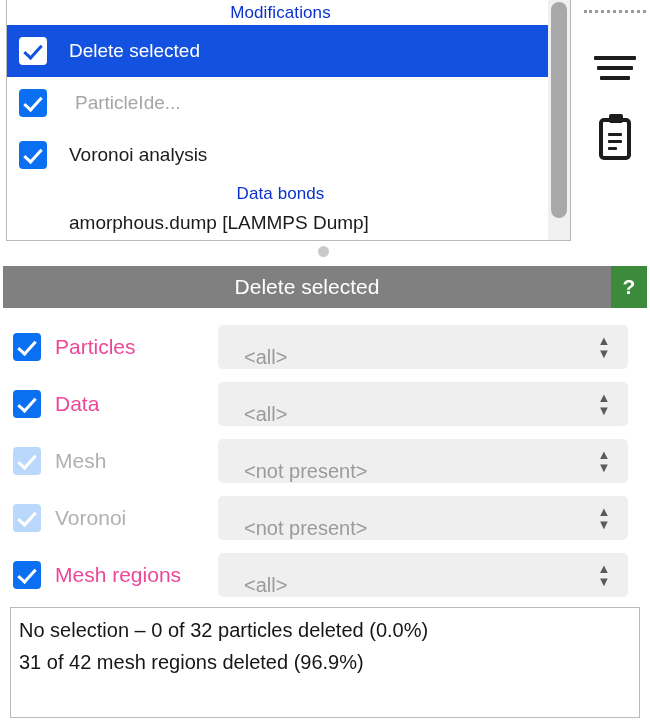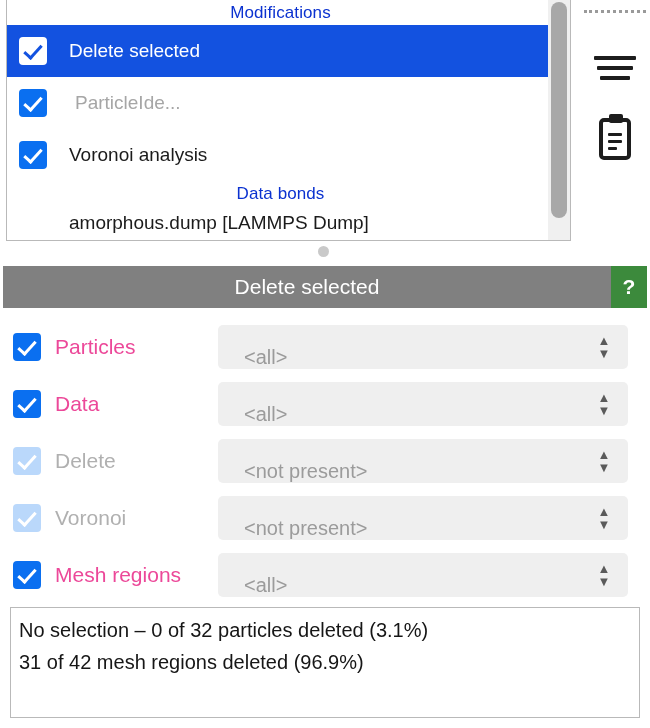--- a/index.html
+++ b/index.html
@@ -415,21 +415,21 @@
       <div class="combo-arrows">
         <span>▲</span>
           <span>▼</span>
       </div>
     </div>
   </div>
 
   <div class="param-row">
     <div class="param-left">
       <div class="cb disabled"></div>
-      <div class="param-label disabled">Delete</div>
+      <div class="param-label disabled">Mesh</div>
     </div>
     <div class="combo">
       <div class="combo-text">&lt;not present&gt;</div>
       <div class="combo-arrows">
         <span>▲</span>
           <span>▼</span>
       </div>
     </div>
   </div>
 
@@ -456,15 +456,15 @@
       <div class="combo-text">&lt;all&gt;</div>
       <div class="combo-arrows">
         <span>▲</span>
           <span>▼</span>
       </div>
     </div>
   </div>
 </div>
 
 <div class="status-box">
-  <div class="status-line">No selection – 0 of 32 particles deleted (3.1%)</div>
+  <div class="status-line">No selection – 0 of 32 particles deleted (0.0%)</div>
   <div class="status-line">31 of 42 mesh regions deleted (96.9%)</div>
 </div>
 
 </body></html>

